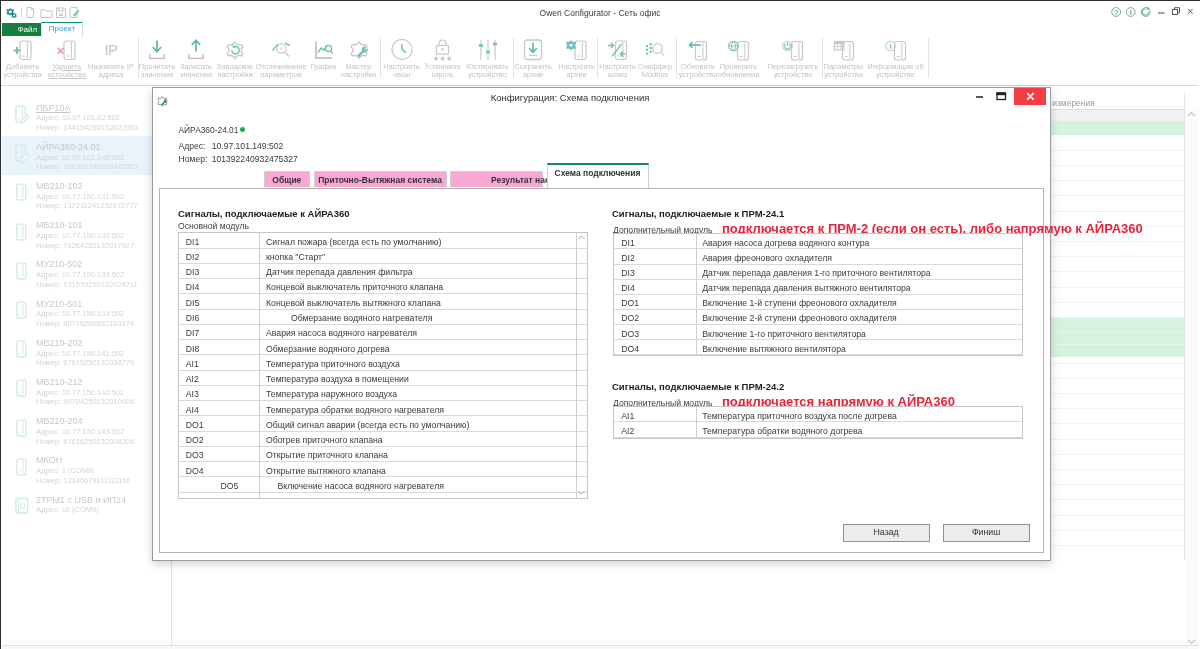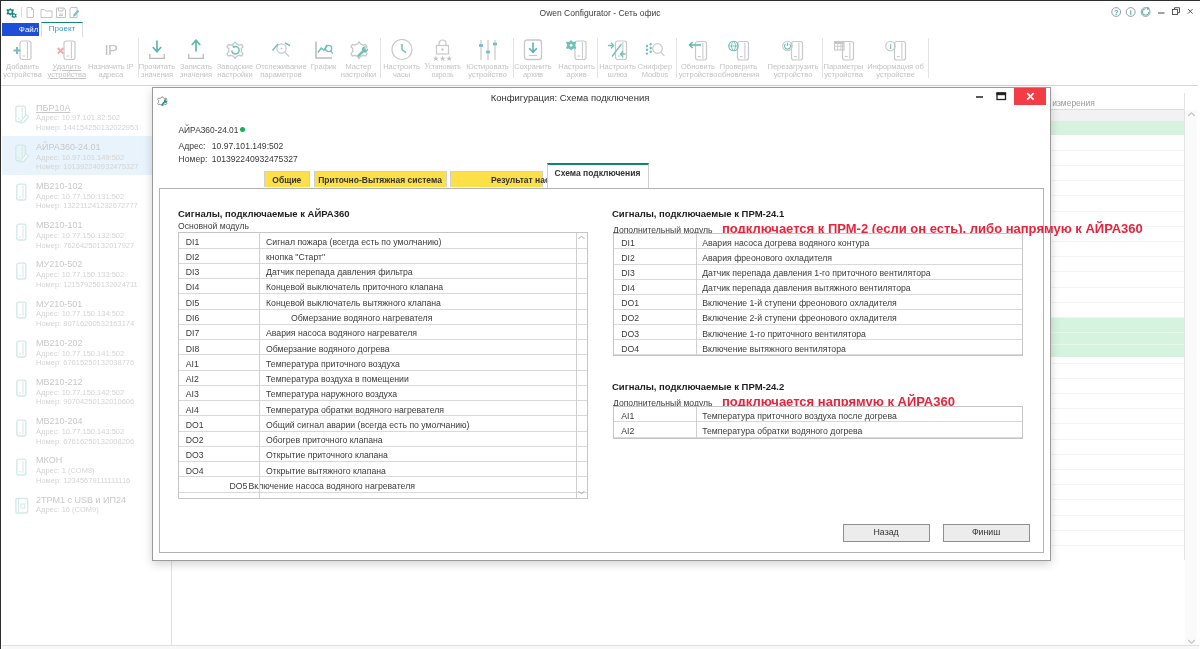--- a/index.html
+++ b/index.html
@@ -10,21 +10,21 @@
 .tbl{position:absolute;background:#fff;border:1px solid #c5c5c5;}
 .tbl .r{position:absolute;left:0;right:0;border-bottom:1px solid #d9d9d9;}
 .tbl .c1{position:absolute;color:#3a3a3a;font-size:8.7px;white-space:nowrap;}
 .tbl .c2{position:absolute;color:#3a3a3a;font-size:8.7px;white-space:nowrap;}
 .hd1{position:absolute;font-weight:bold;font-size:9.5px;color:#1d1d1d;white-space:nowrap;}
 .hd2{position:absolute;font-size:8.6px;color:#3d3d3d;white-space:nowrap;}
 .red{color:#e8243c;font-weight:bold;font-size:13px;}
 .dbtn{position:absolute;width:85px;height:15.6px;background:#ececec;border:1px solid #8f8f8f;color:#333;font-size:8.8px;text-align:center;line-height:15.6px;}
 .sbname{position:absolute;color:#c8c8c8;font-size:9px;white-space:nowrap;}
 .sbsub{position:absolute;color:#d4d4d4;font-size:7.5px;white-space:nowrap;}
-.dtab{position:absolute;background:#fde047;border:1px solid #d0d0d0;border-bottom:none;font-size:8.5px;font-weight:bold;color:#333;text-align:center;white-space:nowrap;}
+.dtab{position:absolute;background:#f9a8d4;border:1px solid #d0d0d0;border-bottom:none;font-size:8.5px;font-weight:bold;color:#333;text-align:center;white-space:nowrap;}
 </style></head><body>
 <div class="win"></div>
 
 <svg class="abs" style="left:4px;top:5px" width="80" height="14" viewBox="0 0 80 14">
   <g transform="translate(1.5,2) scale(0.47)" fill="#19897f">
       <path d="M10 1.8 l1.5 2.2 a6.5 6.5 0 0 1 2.6 1.1 l2.6-.6 1.3 2.3 -1.8 2 a6.5 6.5 0 0 1 0 2.8 l1.8 2 -1.3 2.3 -2.6-.6 a6.5 6.5 0 0 1-2.6 1.1 l-1.5 2.2 -1.5-2.2 a6.5 6.5 0 0 1-2.6-1.1 l-2.6.6 -1.3-2.3 1.8-2 a6.5 6.5 0 0 1 0-2.8 l-1.8-2 1.3-2.3 2.6.6 a6.5 6.5 0 0 1 2.6-1.1 z"></path>
       <circle cx="10" cy="10" r="3.2" fill="#fff"></circle>
     </g>
   <g transform="translate(6.8,7.2) scale(0.33)" fill="#19897f">
       <path d="M10 1.8 l1.5 2.2 a6.5 6.5 0 0 1 2.6 1.1 l2.6-.6 1.3 2.3 -1.8 2 a6.5 6.5 0 0 1 0 2.8 l1.8 2 -1.3 2.3 -2.6-.6 a6.5 6.5 0 0 1-2.6 1.1 l-1.5 2.2 -1.5-2.2 a6.5 6.5 0 0 1-2.6-1.1 l-2.6.6 -1.3-2.3 1.8-2 a6.5 6.5 0 0 1 0-2.8 l-1.8-2 1.3-2.3 2.6.6 a6.5 6.5 0 0 1 2.6-1.1 z"></path>
@@ -52,21 +52,21 @@
   <path d="M37.6 4.8 a3.2 3.2 0 1 0 3.2 3.2" fill="none" stroke="#51b0a8" stroke-width="1"></path>
   <path d="M39 2.8 l2.8 1.4 -2.6 1.7 z" fill="#51b0a8"></path>
   <line x1="50" y1="9" x2="56.5" y2="9" stroke="#555" stroke-width="1.1"></line>
   <g fill="none" stroke="#555" stroke-width="1">
     <rect x="64.5" y="5.5" width="5" height="5"></rect>
       <path d="M66.5 5.5 v-1.8 h5 v5 h-1.8"></path>
   </g>
   <path d="M80 5 l4.6 4.6 M84.6 5 l-4.6 4.6" stroke="#555" stroke-width="1"></path>
 </svg>
 
-<div class="abs" style="left:1.5px;top:22.8px;width:37px;height:13px;background:#1d4ed8;color:#fff;font-size:8px;text-align:right;line-height:13px;">Файл</div>
+<div class="abs" style="left:1.5px;top:22.8px;width:37px;height:13px;background:#15803d;color:#fff;font-size:8px;text-align:left;line-height:13px;padding-left:16px;">Файл</div>
 <div class="abs" style="left:41px;top:22.3px;width:40px;height:13.5px;background:#fff;border-left:1px solid #dcdcdc;border-right:1px solid #dcdcdc;border-top:1.8px solid #0f8579;color:#3397d5;font-size:8px;text-align:center;line-height:12.5px;">Проект</div>
 <div class="abs" style="left:1px;top:84.5px;width:1197px;height:1px;background:#d7d7d7;"></div>
 
 <svg class="abs" style="left:11.600000000000001px;top:39px" width="22" height="22" viewBox="0 0 22 22">
     <rect x="8" y="2" width="11" height="18.5" rx="2.2" fill="none" stroke="#c8c8c8" stroke-width="1.2"></rect>
     <line x1="15.4" y1="3" x2="15.4" y2="19.5" stroke="#c8c8c8" stroke-width="1"></line>
     <line x1="10.4" y1="17" x2="13.2" y2="17" stroke="#c8c8c8" stroke-width="1"></line>
     <path d="M1.5 11.5 h7 M5 8 v7" stroke="#6fc2b9" stroke-width="2.1"></path>
   </svg>
 <div class="cap" style="left:-22.4px;top:62.8px;width:90px;">Добавить<br>устройства</div>
@@ -441,22 +441,22 @@
 <div class="r" style="top:198.2px;height:14.25px;"></div>
 <div class="c1" style="left:7.2px;top:201.7px;">DO2</div>
 <div class="c2" style="left:87.5px;top:201.7px;">Обогрев приточного клапана</div>
 <div class="r" style="top:213.5px;height:14.25px;"></div>
 <div class="c1" style="left:7.2px;top:216.9px;">DO3</div>
 <div class="c2" style="left:87.5px;top:216.9px;">Открытие приточного клапана</div>
 <div class="r" style="top:228.8px;height:14.25px;"></div>
 <div class="c1" style="left:7.2px;top:232.2px;">DO4</div>
 <div class="c2" style="left:87.5px;top:232.2px;">Открытие вытяжного клапана</div>
 <div class="r" style="top:244.0px;height:14.25px;"></div>
-<div class="c1" style="left:25px;top:247.4px;padding-left:26px;">DO5</div>
-<div class="c2" style="left:70px;top:247.4px;">Включение насоса водяного нагревателя</div>
+<div class="c1" style="left:16px;top:247.4px;padding-left:26px;">DO5</div>
+<div class="c2" style="left:99px;top:247.4px;">Включение насоса водяного нагревателя</div>
 <div class="abs" style="left:80.8px;top:0;width:1px;height:264.5px;background:#d0d0d0;"></div>
 <div class="abs" style="left:397.5px;top:0;width:1px;height:264.5px;background:#d0d0d0;"></div>
 <svg class="abs" style="left:398.5px;top:1px" width="9" height="8">
       <path d="M1.5 5 l3-3 3 3" fill="none" stroke="#aaa" stroke-width="1"></path>
     </svg>
 <svg class="abs" style="left:398.5px;top:256px" width="9" height="8">
       <path d="M1.5 2 l3 3 3-3" fill="none" stroke="#aaa" stroke-width="1"></path>
     </svg>
 </div>
 <div class="hd1" style="left:612px;top:208px;">Сигналы, подключаемые к ПРМ-24.1</div>

